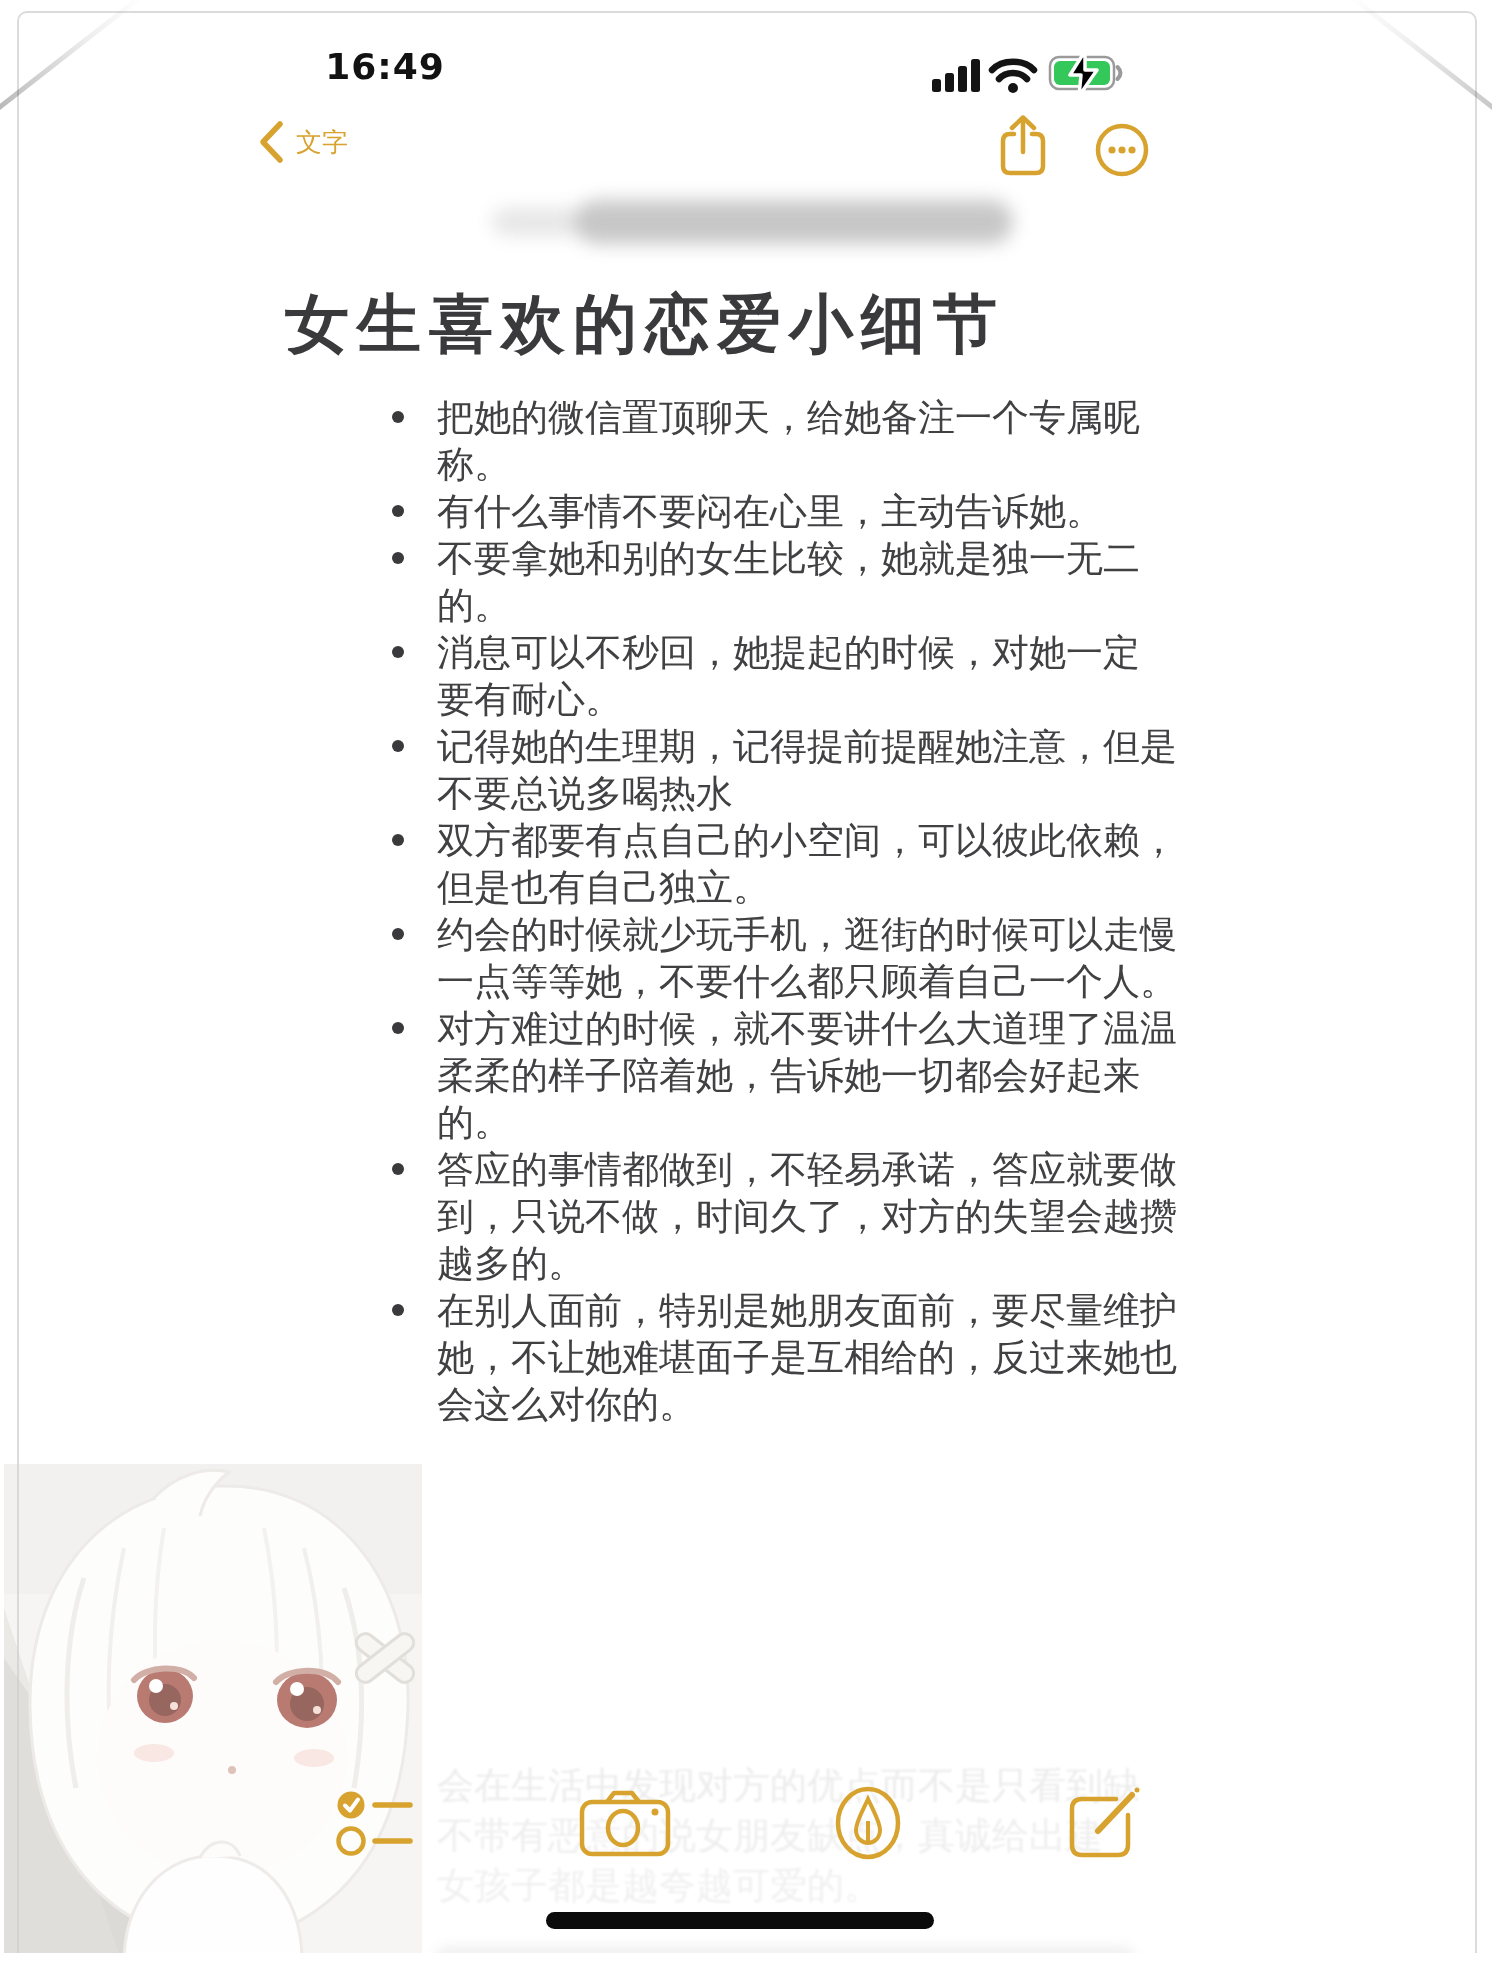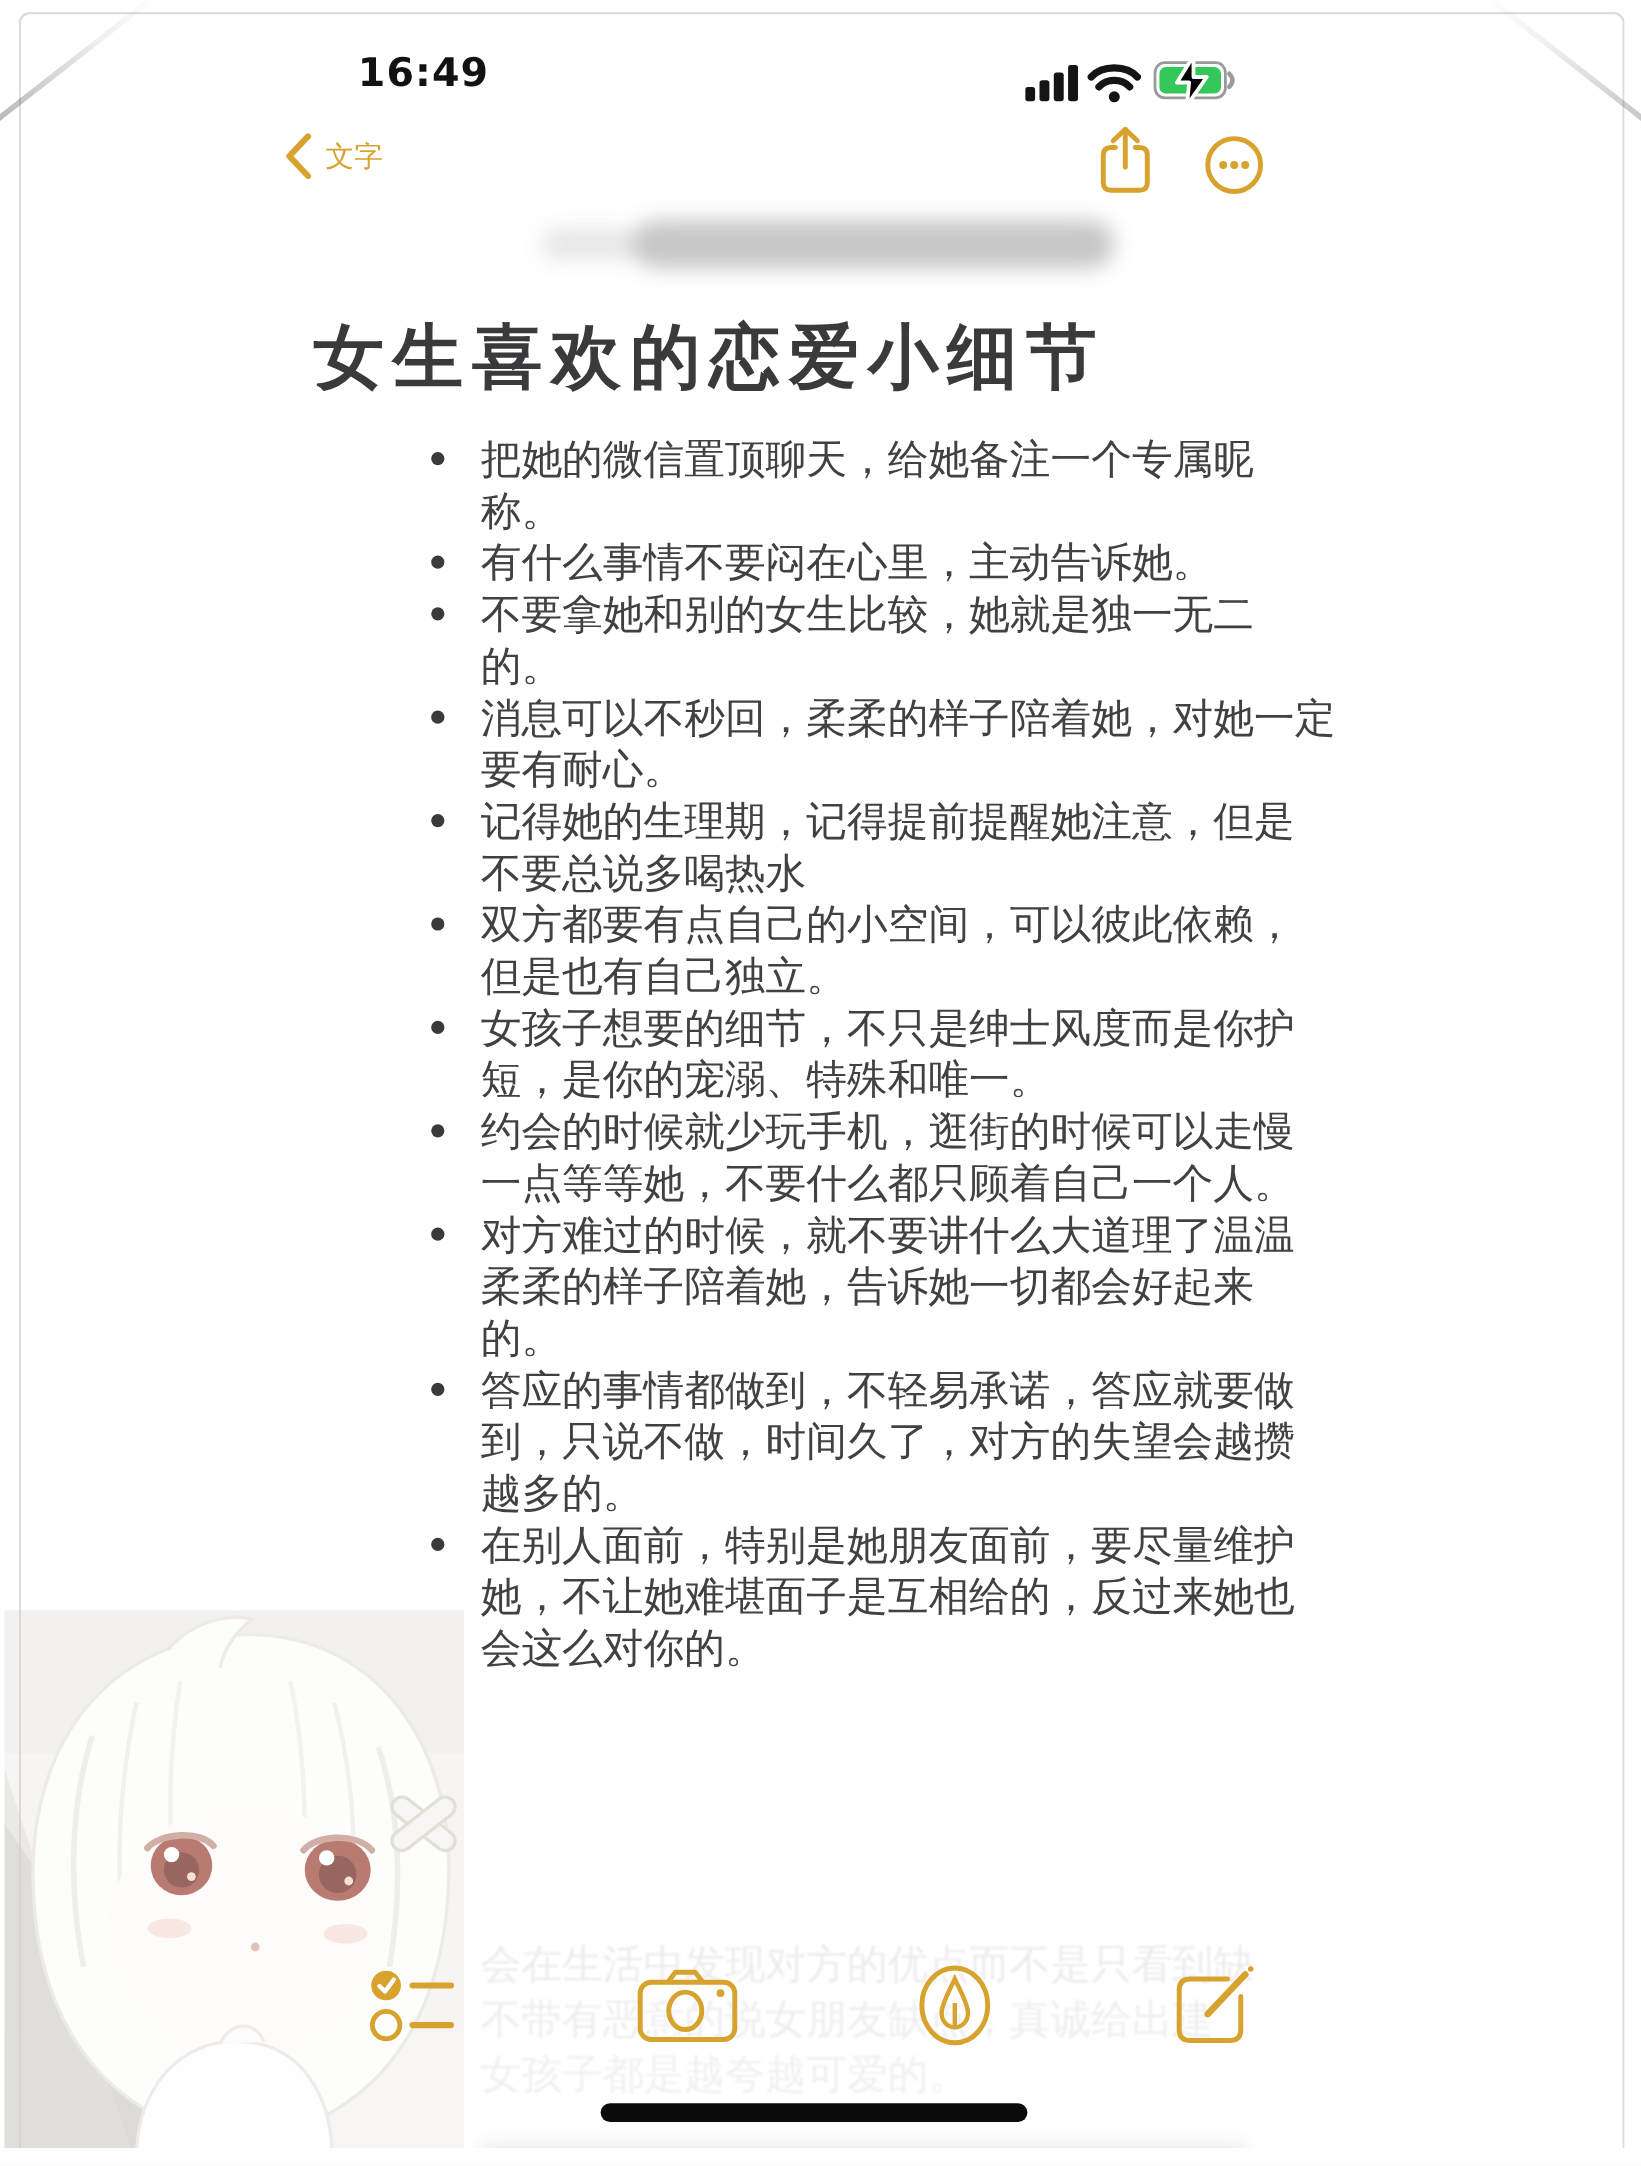--- a/index.html
+++ b/index.html
@@ -154,28 +154,26 @@
   <div class="smudge title-area2"></div>
 
   <h1 class="note-title">女生喜欢的恋爱小细节</h1>
 
   <ul class="note-list">
     <li>把她的微信置顶聊天，给她备注一个专属昵
 称。</li>
     <li>有什么事情不要闷在心里，主动告诉她。</li>
     <li>不要拿她和别的女生比较，她就是独一无二
 的。</li>
-    <li>消息可以不秒回，柔柔的样子陪着她，对她一定
+    <li>消息可以不秒回，她提起的时候，对她一定
 要有耐心。</li>
     <li>记得她的生理期，记得提前提醒她注意，但是
 不要总说多喝热水</li>
     <li>双方都要有点自己的小空间，可以彼此依赖，
 但是也有自己独立。</li>
-    <li>女孩子想要的细节，不只是绅士风度而是你护
-短，是你的宠溺、特殊和唯一。</li>
     <li>约会的时候就少玩手机，逛街的时候可以走慢
 一点等等她，不要什么都只顾着自己一个人。</li>
     <li>对方难过的时候，就不要讲什么大道理了温温
 柔柔的样子陪着她，告诉她一切都会好起来
 的。</li>
     <li>答应的事情都做到，不轻易承诺，答应就要做
 到，只说不做，时间久了，对方的失望会越攒
 越多的。</li>
     <li>在别人面前，特别是她朋友面前，要尽量维护
 她，不让她难堪面子是互相给的，反过来她也

